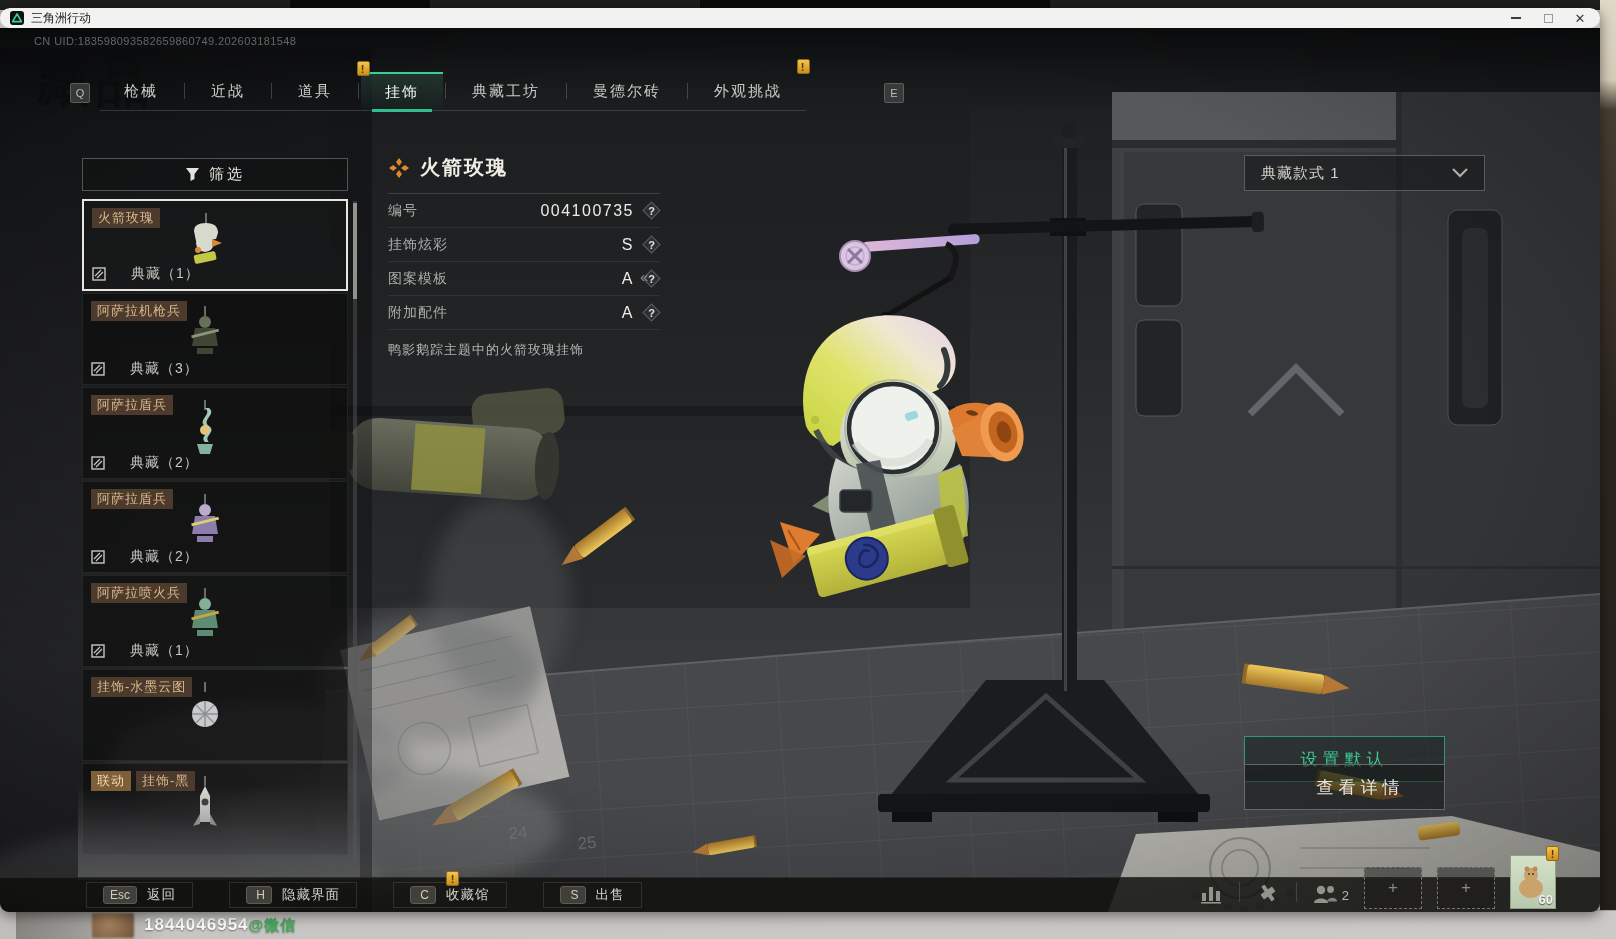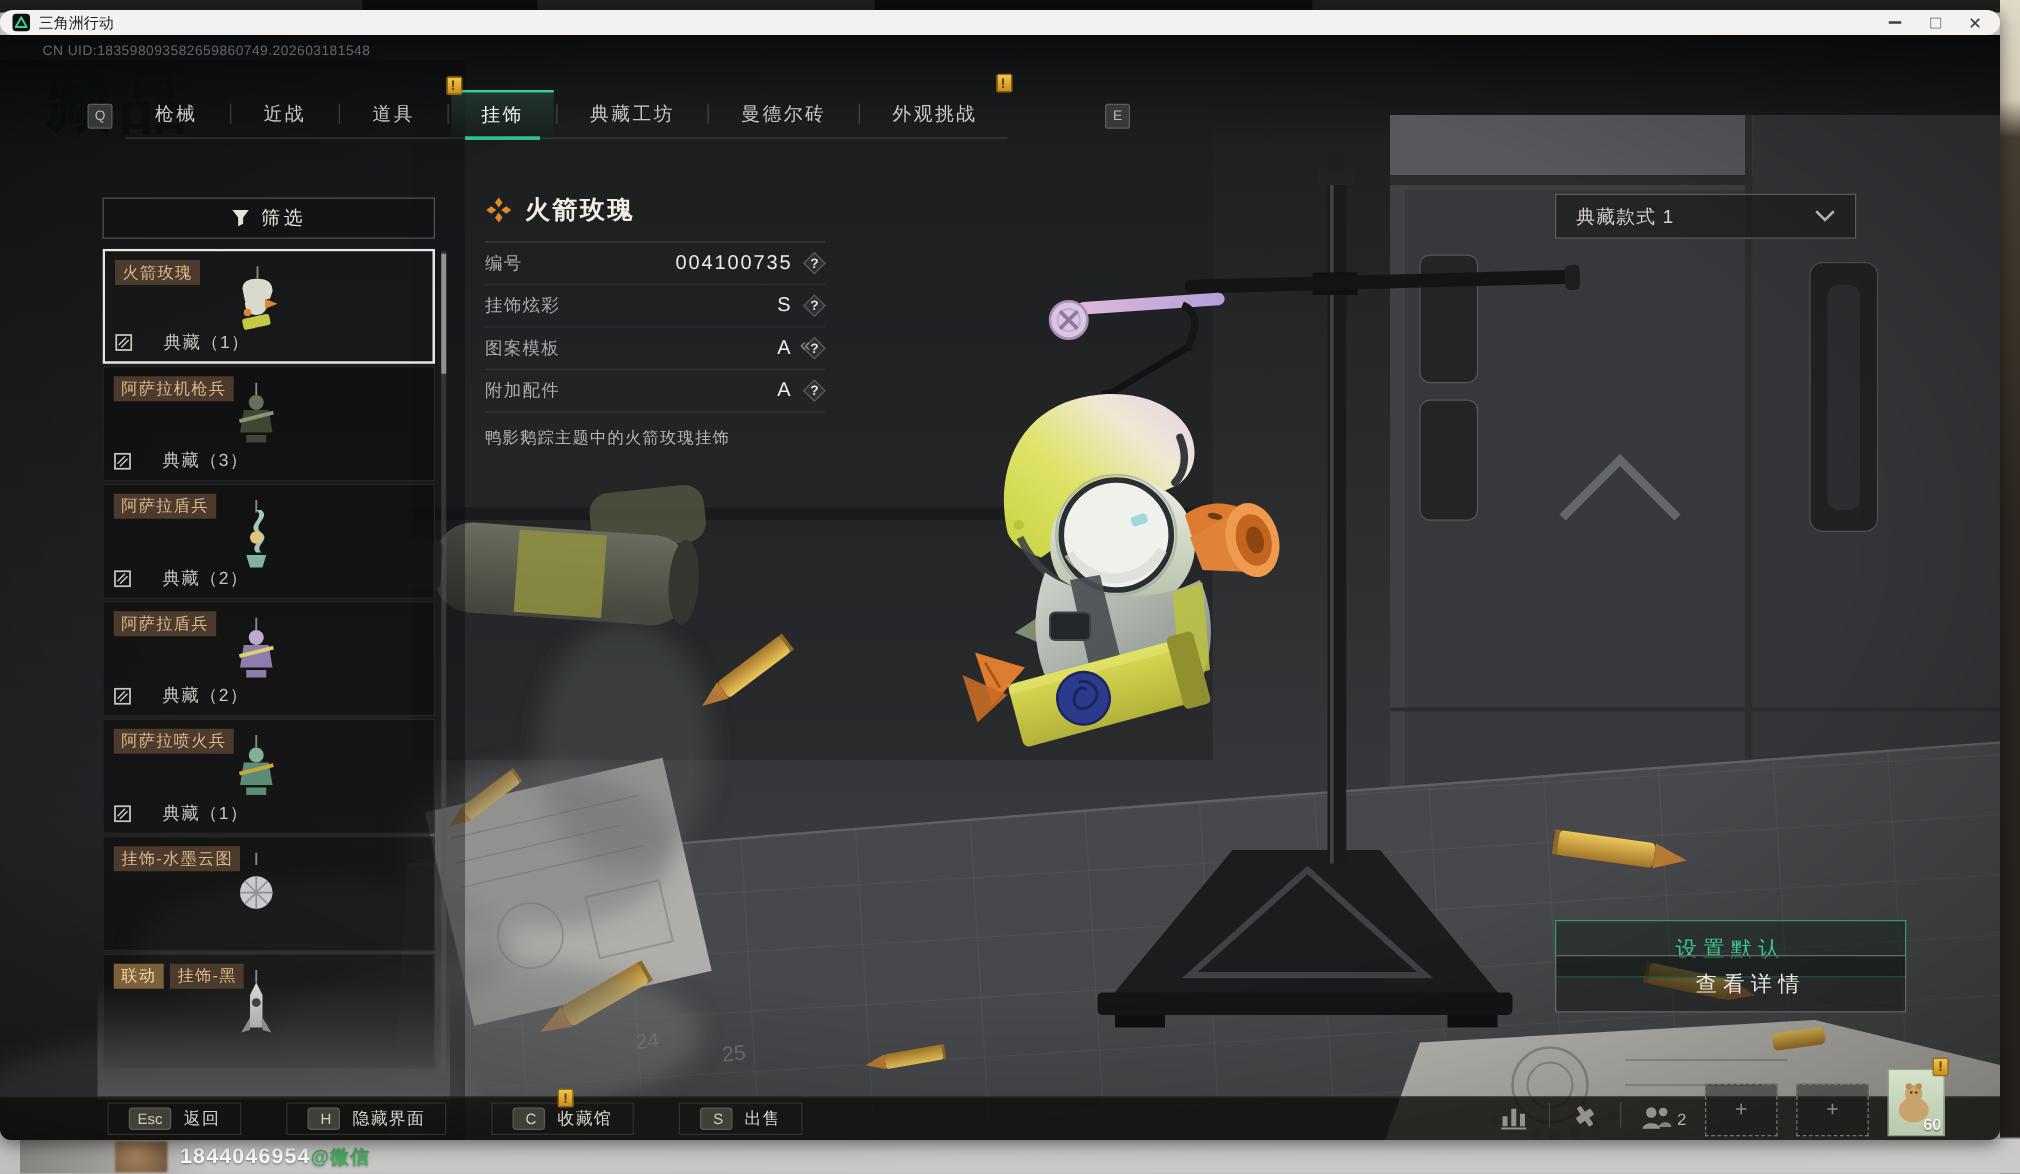--- a/index.html
+++ b/index.html
@@ -82,21 +82,21 @@
   .help i{position:absolute;inset:2px;background:#2c2f31;border:1px solid #5a5e60;transform:rotate(45deg);}
   .help b{position:absolute;inset:0;display:flex;align-items:center;justify-content:center;color:#dfe2df;font-size:11px;font-weight:bold;}
   .d-desc{padding-top:11px;font-size:13px;color:#b3b6b1;letter-spacing:1px;}
   .collapse-handle{position:absolute;left:640px;top:240px;color:#8b8e8a;font-size:15px;}
 
   .style-dd{position:absolute;left:1244px;top:127px;width:241px;height:36px;border:1px solid #5a5e5a;
     background:rgba(16,18,18,.5);display:flex;align-items:center;padding:0 16px;box-sizing:border-box;
     color:#d5d2cb;font-size:15px;letter-spacing:1px;}
   .dd-chevron{margin-left:auto;}
 
-  .btn{position:absolute;left:1244px;width:281px;height:46px;display:flex;align-items:center;justify-content:center;
+  .btn{position:absolute;left:1244px;width:201px;height:46px;display:flex;align-items:center;justify-content:center;
     font-size:17px;letter-spacing:5px;box-sizing:border-box;}
   .btn-primary{top:708px;border:1px solid #2e9a75;background:rgba(12,24,20,.42);color:#3cc893;}
   .btn-secondary{top:736px;border:1px solid #666964;background:rgba(18,20,19,.5);color:#e9e7e1;padding-left:32px;}
 
   .shortcut-bar{position:absolute;left:0;right:0;bottom:0;height:34px;background:rgba(13,13,11,.82);
     border-top:1px solid rgba(80,80,74,.35);display:flex;align-items:center;padding-left:86px;gap:36px;}
   .sc-group{position:relative;display:flex;align-items:center;gap:10px;border:1px solid rgba(120,120,112,.28);padding:3px 16px;}
   .key{background:#413f39;border:1px solid #5d5b52;border-radius:3px;color:#cfccc2;font-size:12px;padding:1px 6px;min-width:12px;text-align:right;}
   .sc-label{color:#d6d3cb;font-size:13.5px;letter-spacing:1px;white-space:nowrap;}
   .sc-badge{position:absolute;top:-12px;left:52px;display:none;}

